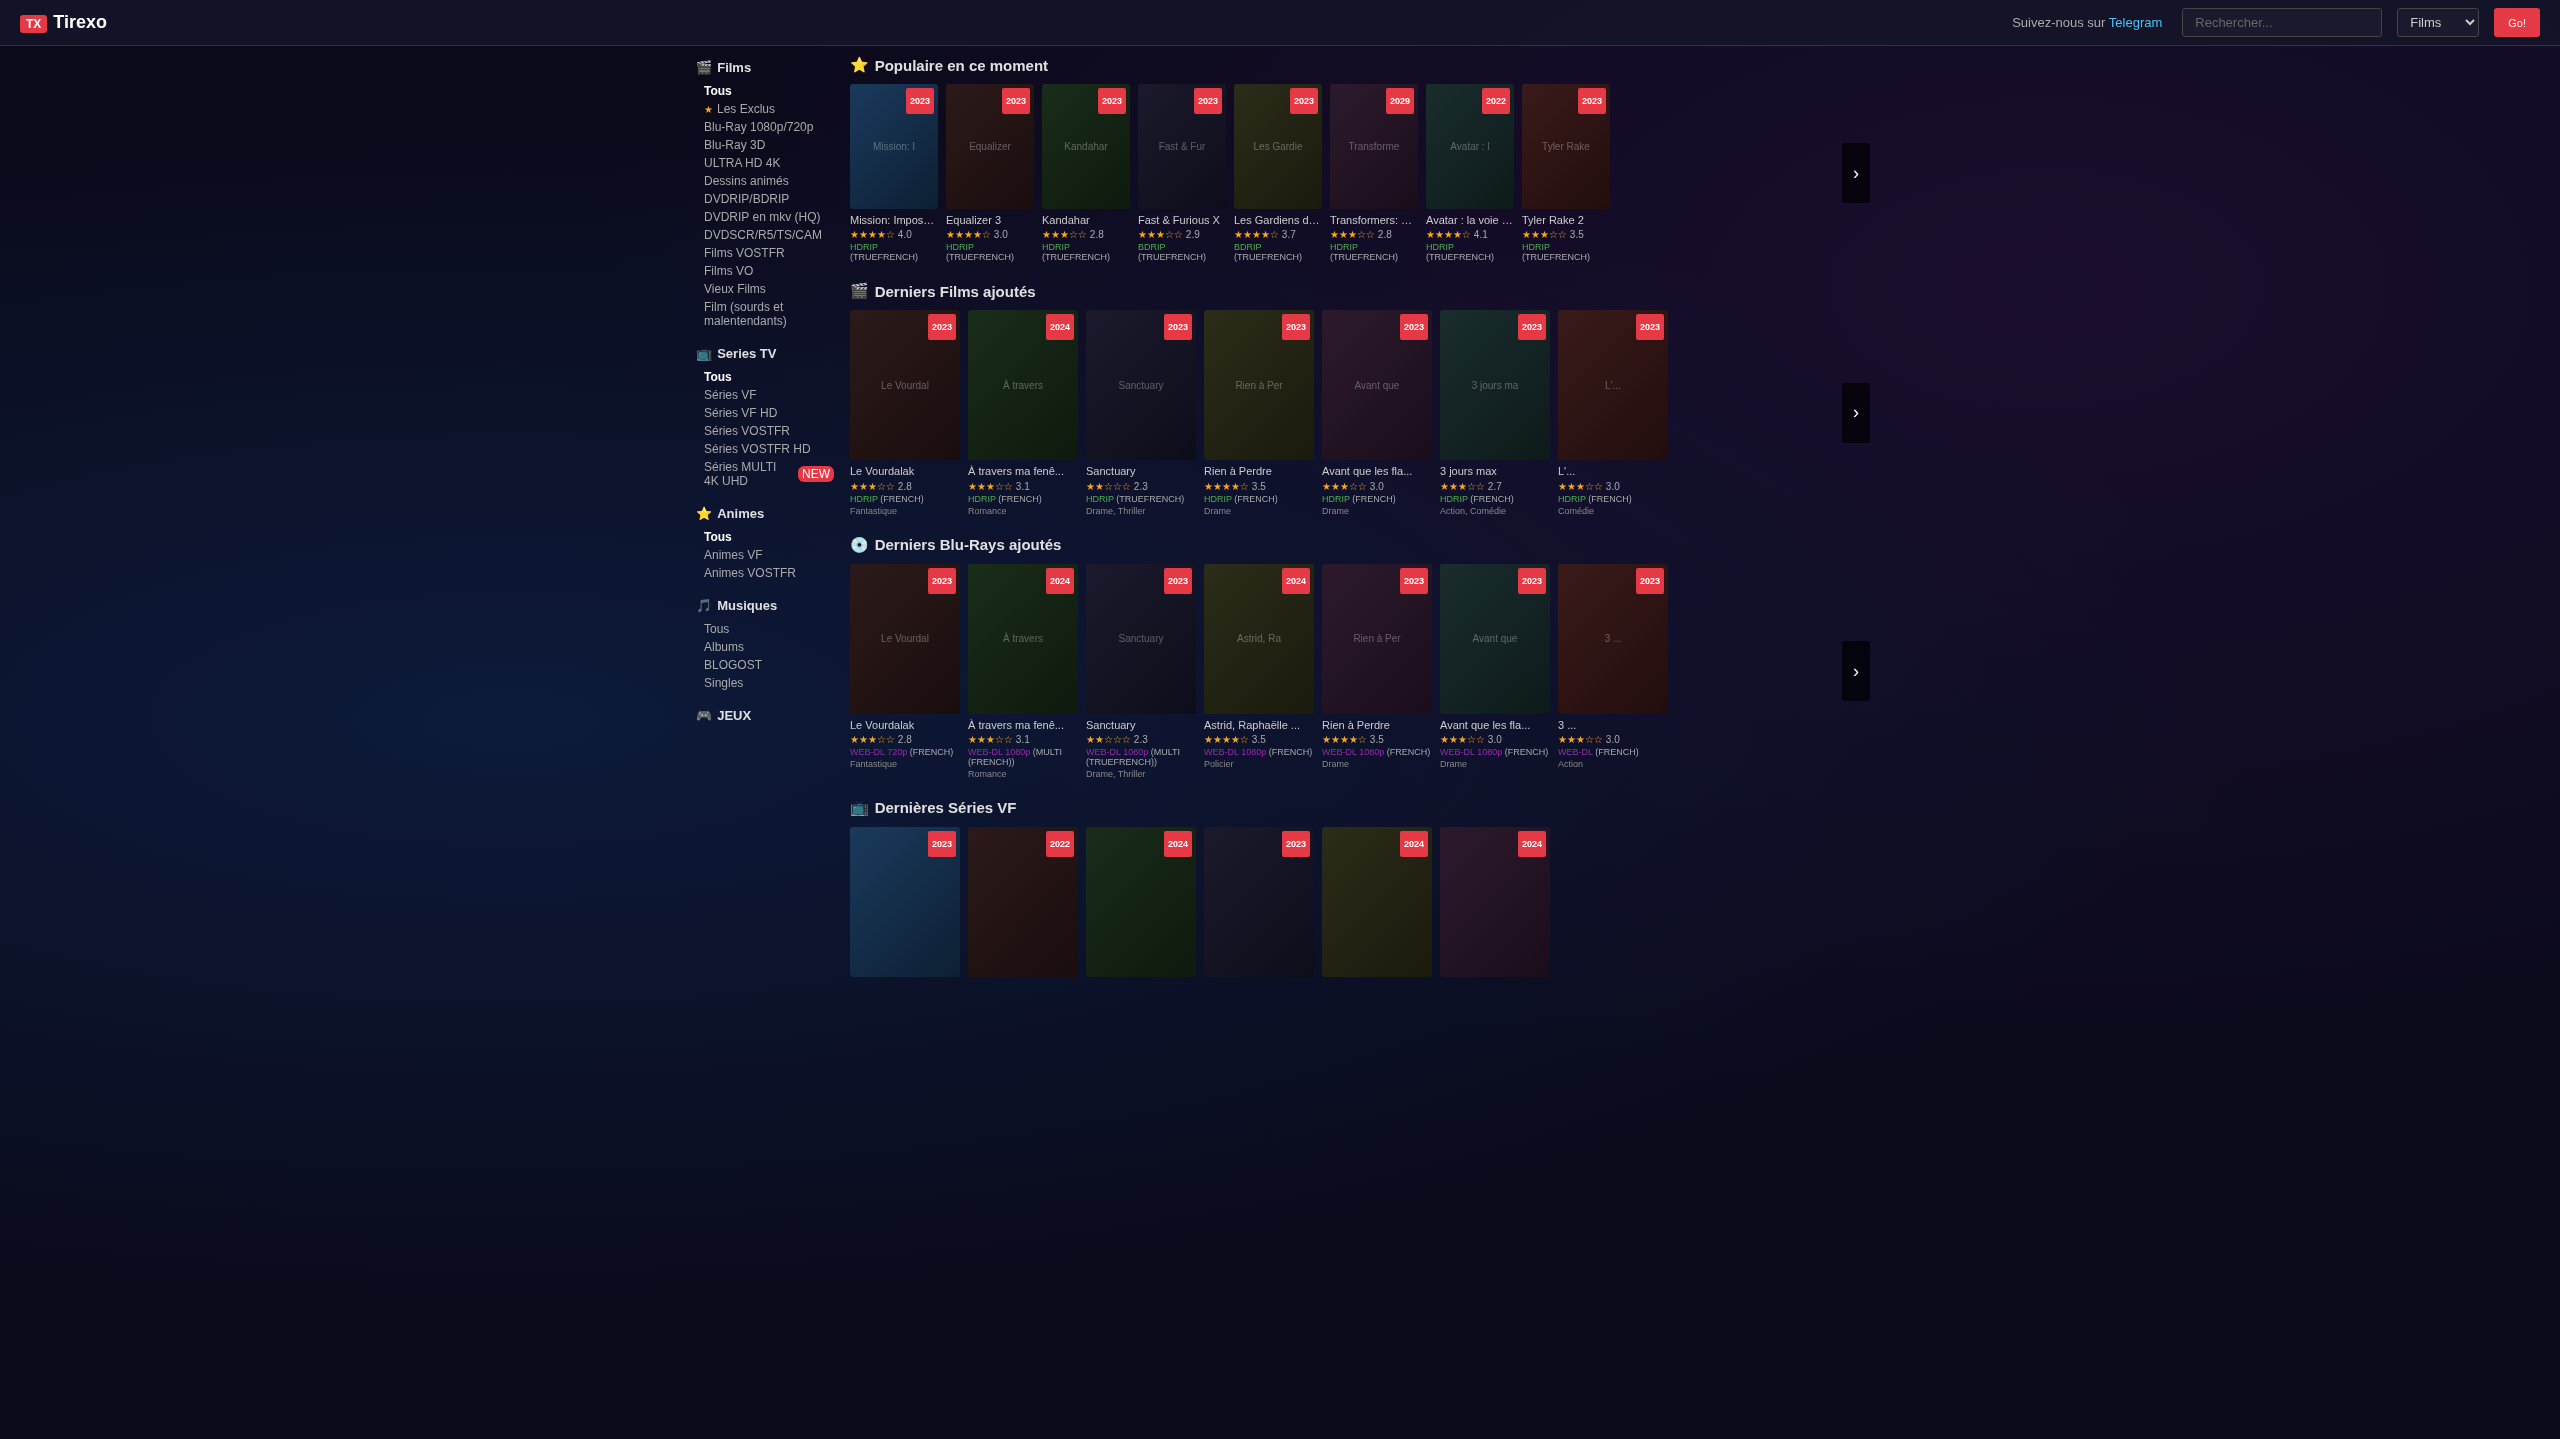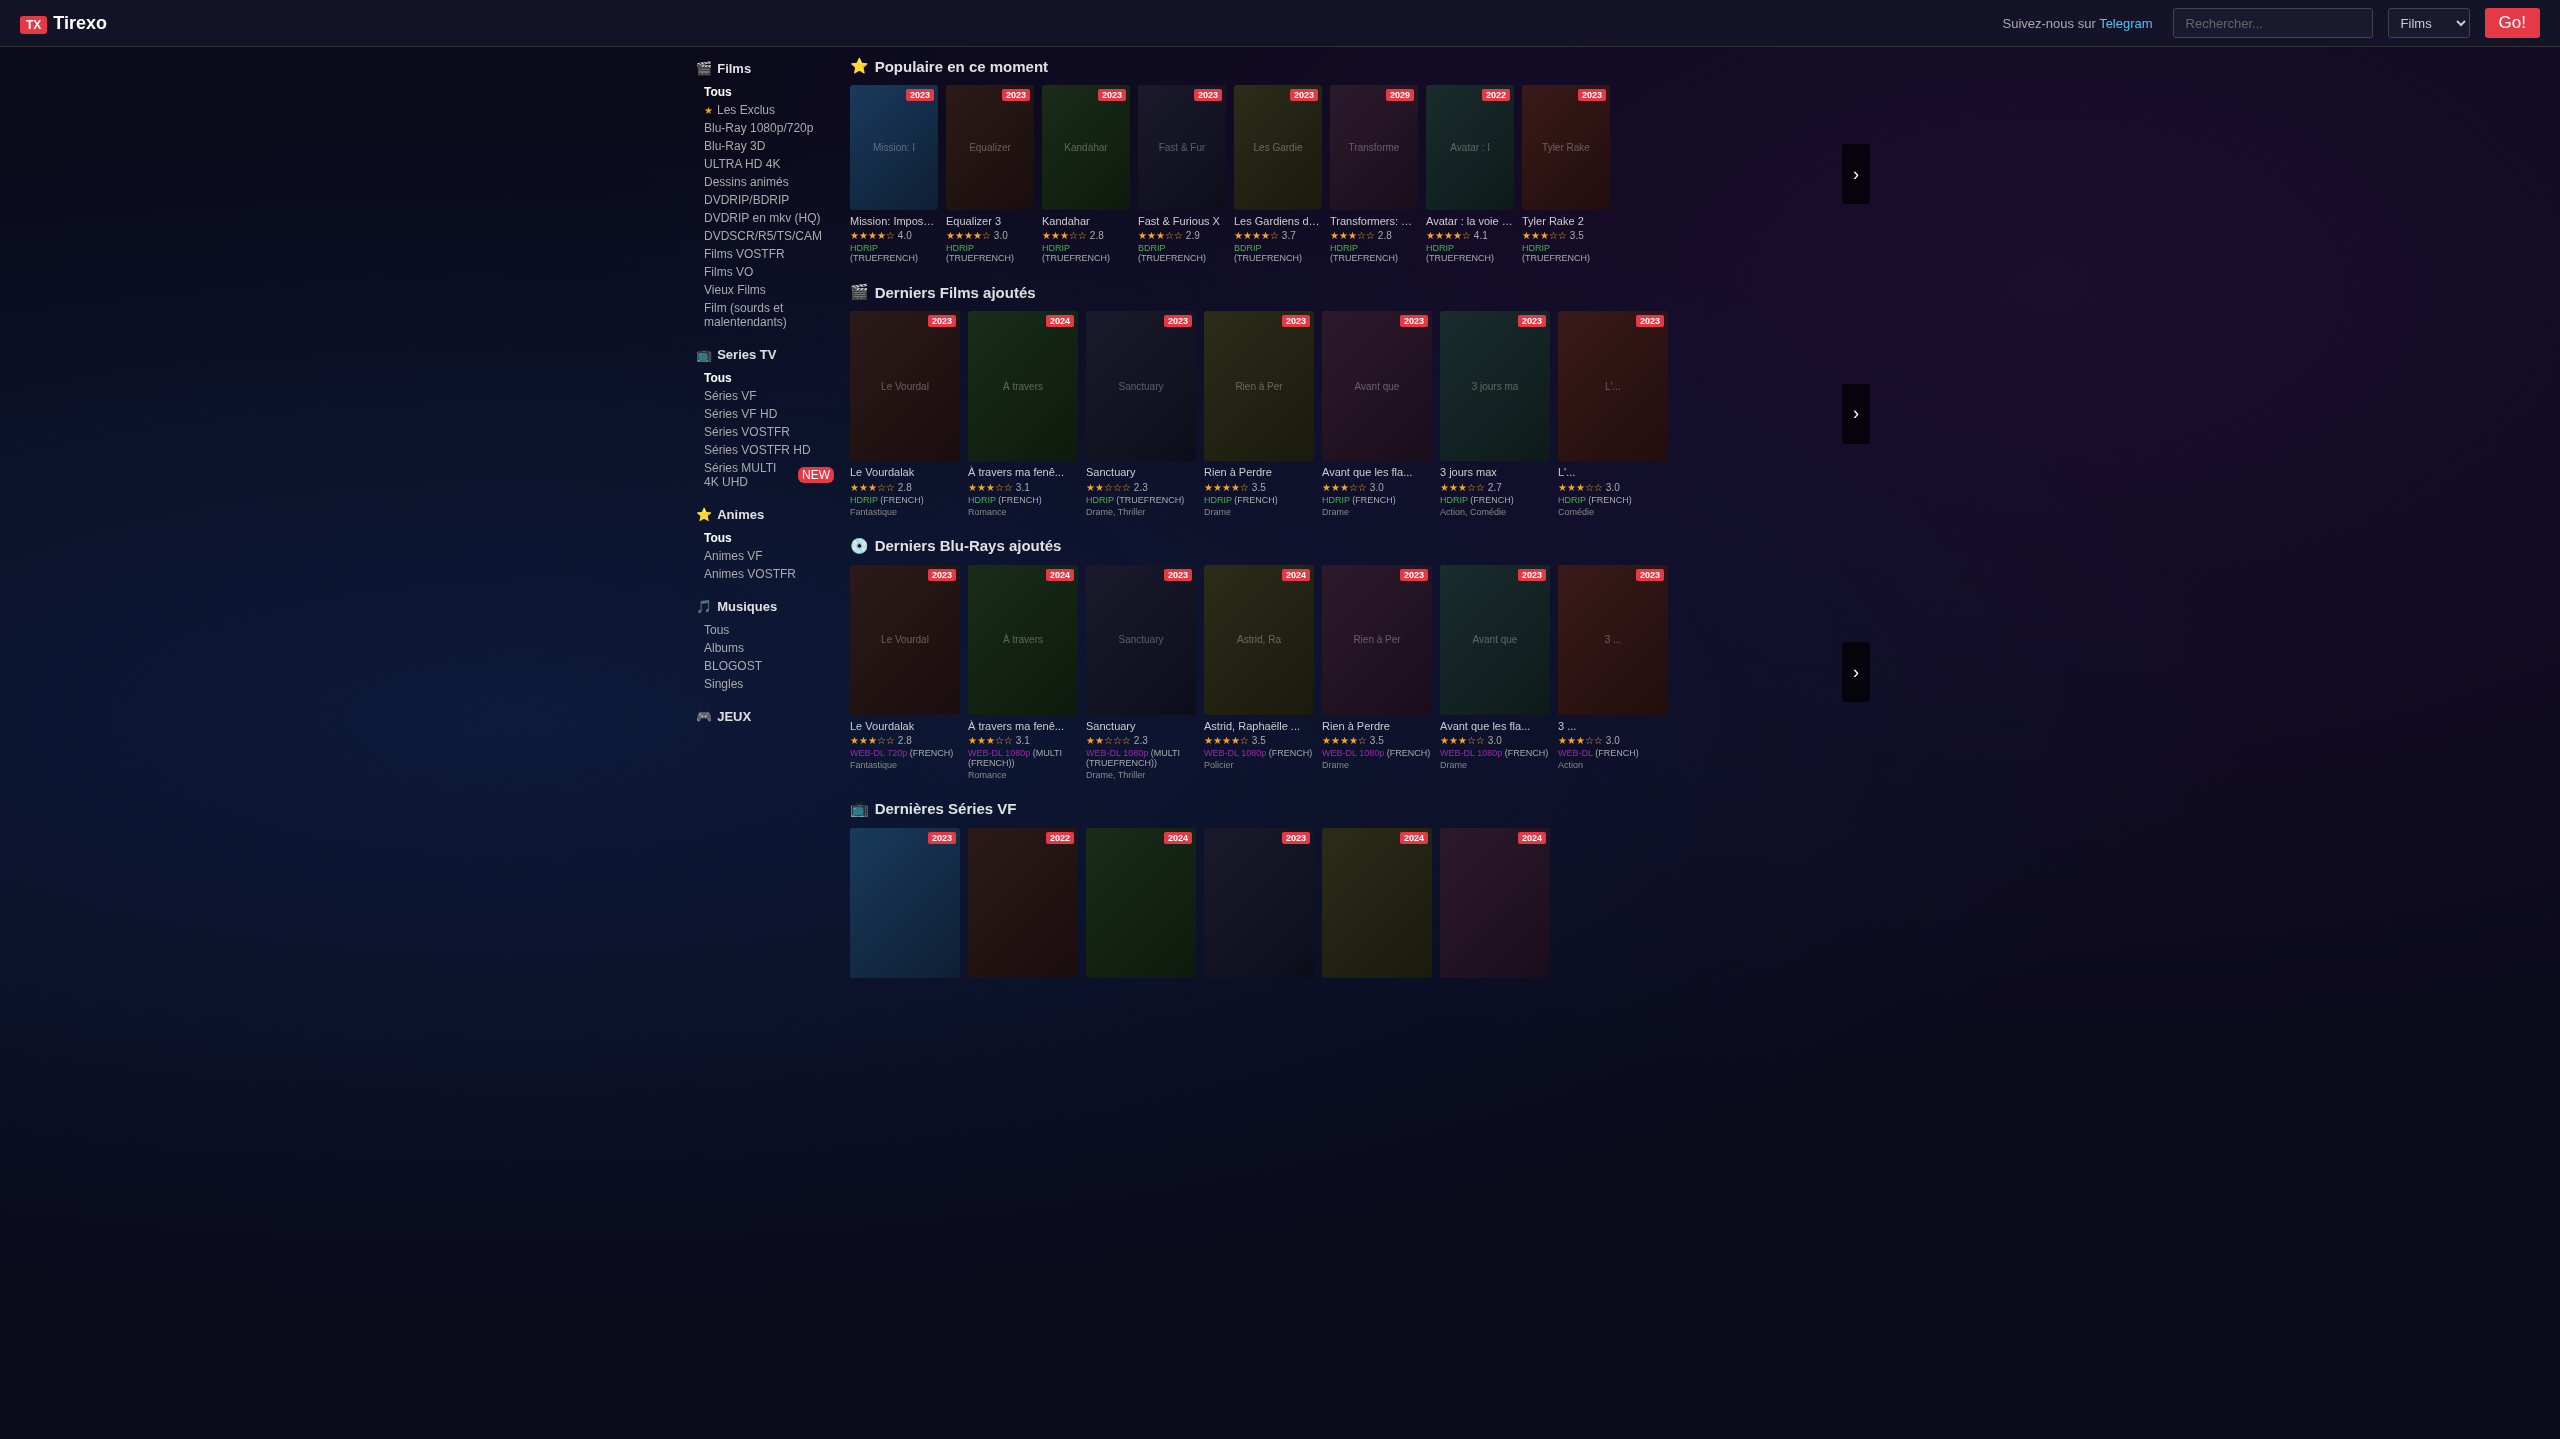--- a/index.html
+++ b/index.html
@@ -67,21 +67,21 @@
       border-radius: 3px;
       font-size: 13px;
     }
     .search-btn {
       background: #e63946;
       color: white;
       border: none;
       padding: 5px 14px;
       border-radius: 3px;
       cursor: pointer;
-      font-size: 17px;
+      font-size: 11px;
     }
 
     
     .main-layout {
       display: flex;
       gap: 0;
       max-width: 1200px;
       margin: 0 auto;
       padding: 10px 10px;
     }
@@ -197,21 +197,21 @@
     .movie-card-large .movie-poster {
       height: 150px;
     }
     .year-badge {
       position: absolute;
       top: 4px;
       right: 4px;
       background: #e63946;
       color: white;
       font-size: 9px;
-      padding: 1px 4px;
+      padding: 8px 4px;
       border-radius: 2px;
       font-weight: bold;
     }
     .movie-title {
       color: #ccc;
       font-size: 11px;
       margin-top: 4px;
       line-height: 1.3;
       white-space: nowrap;
       overflow: hidden;

